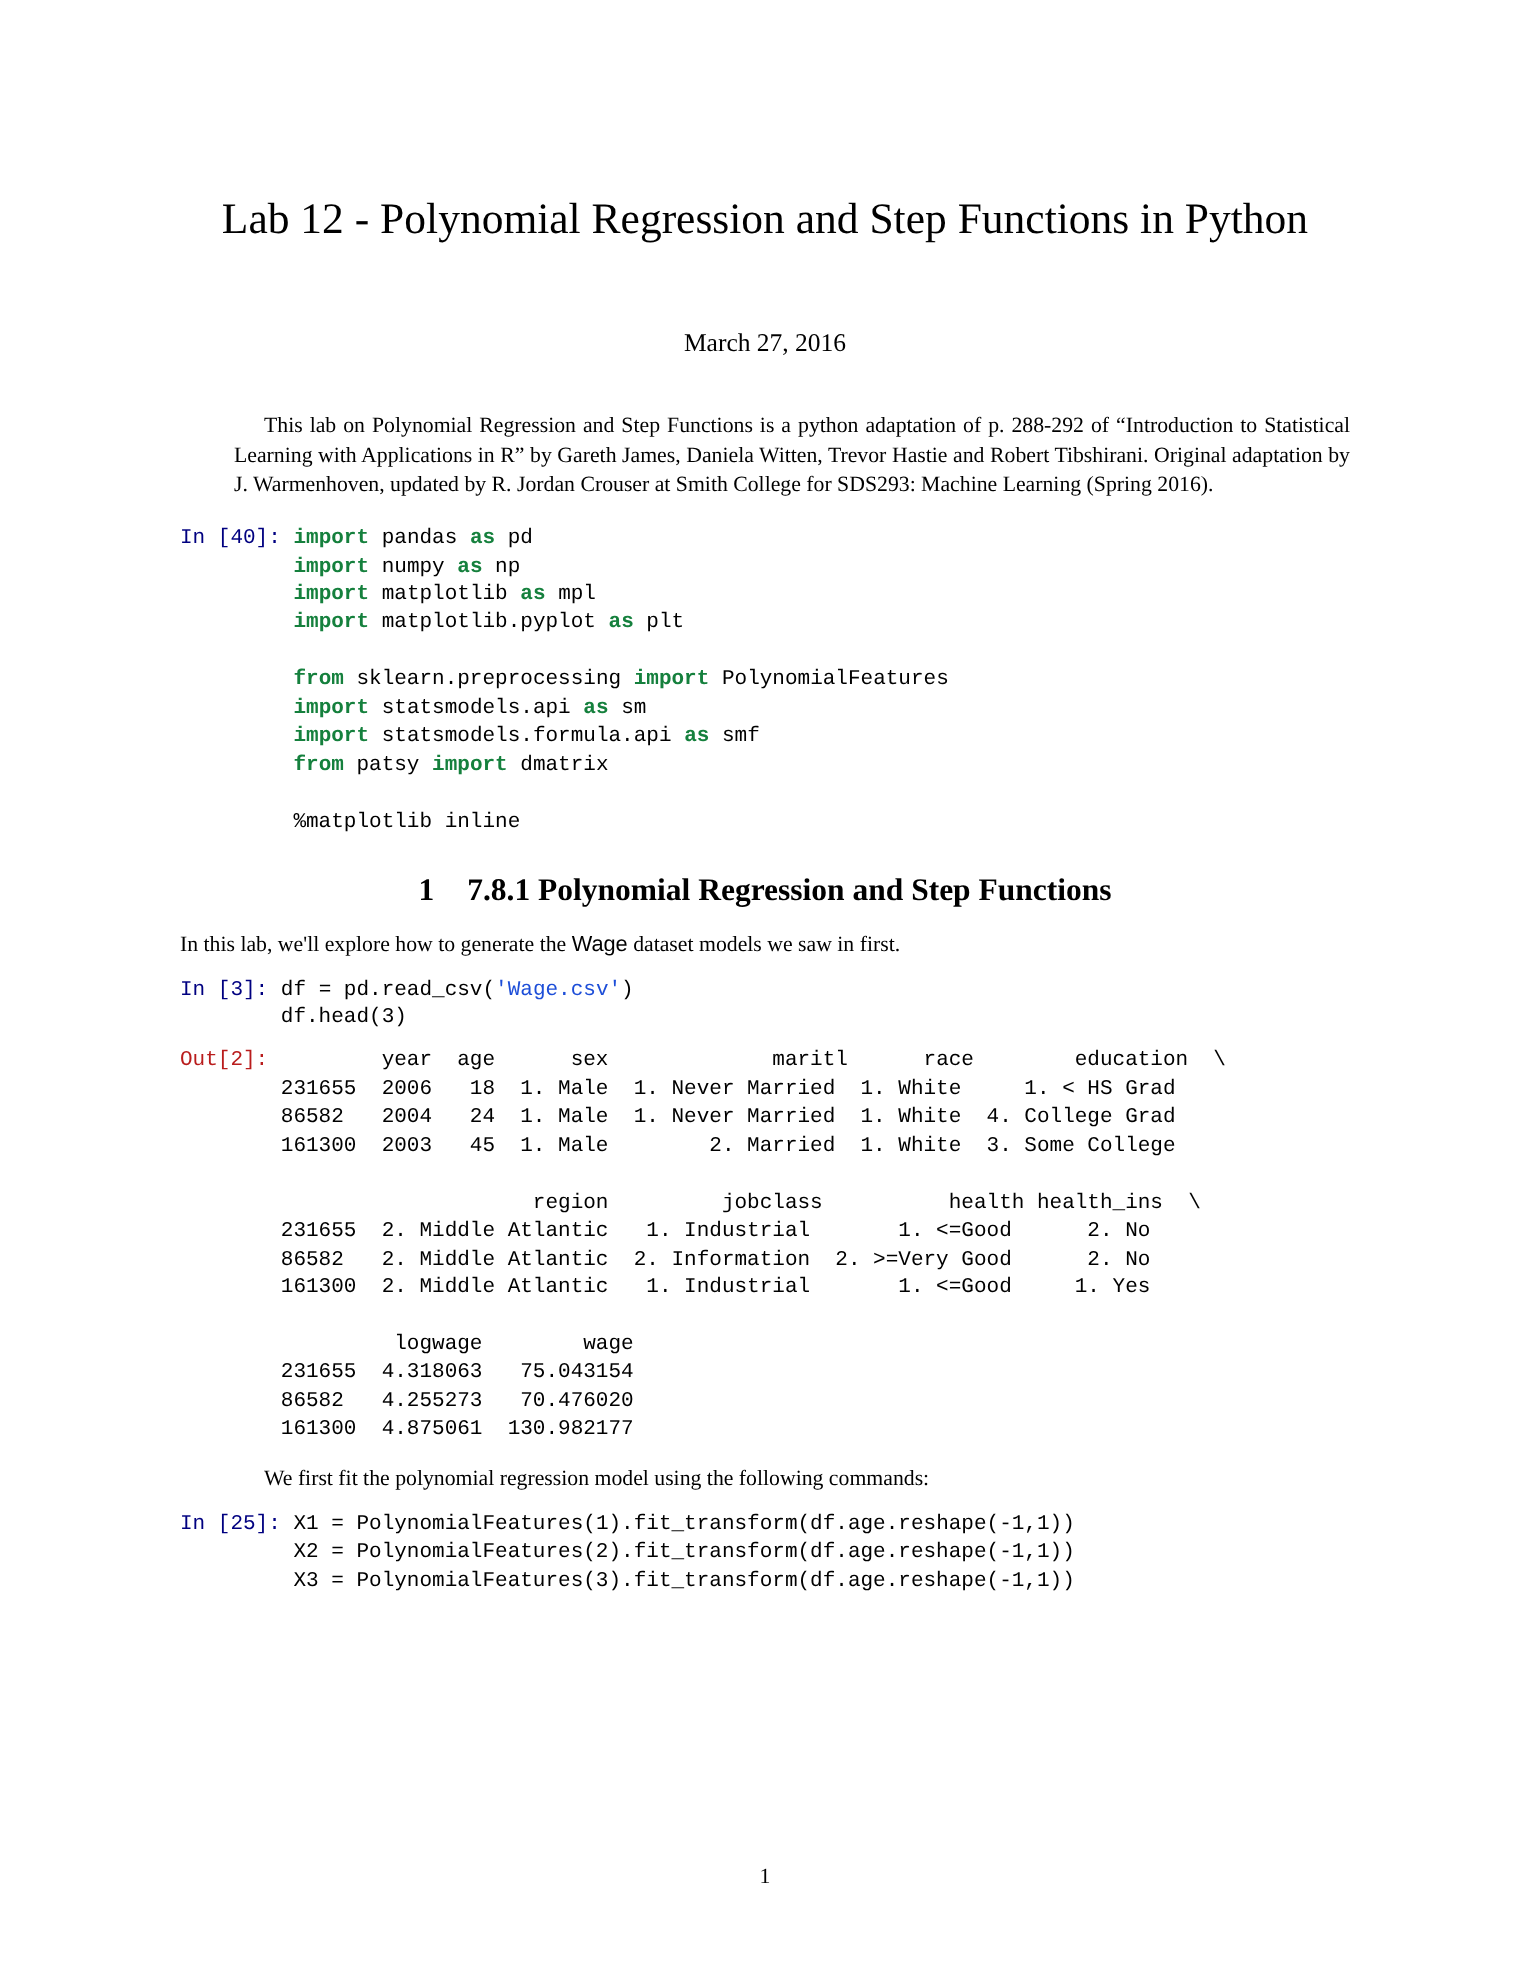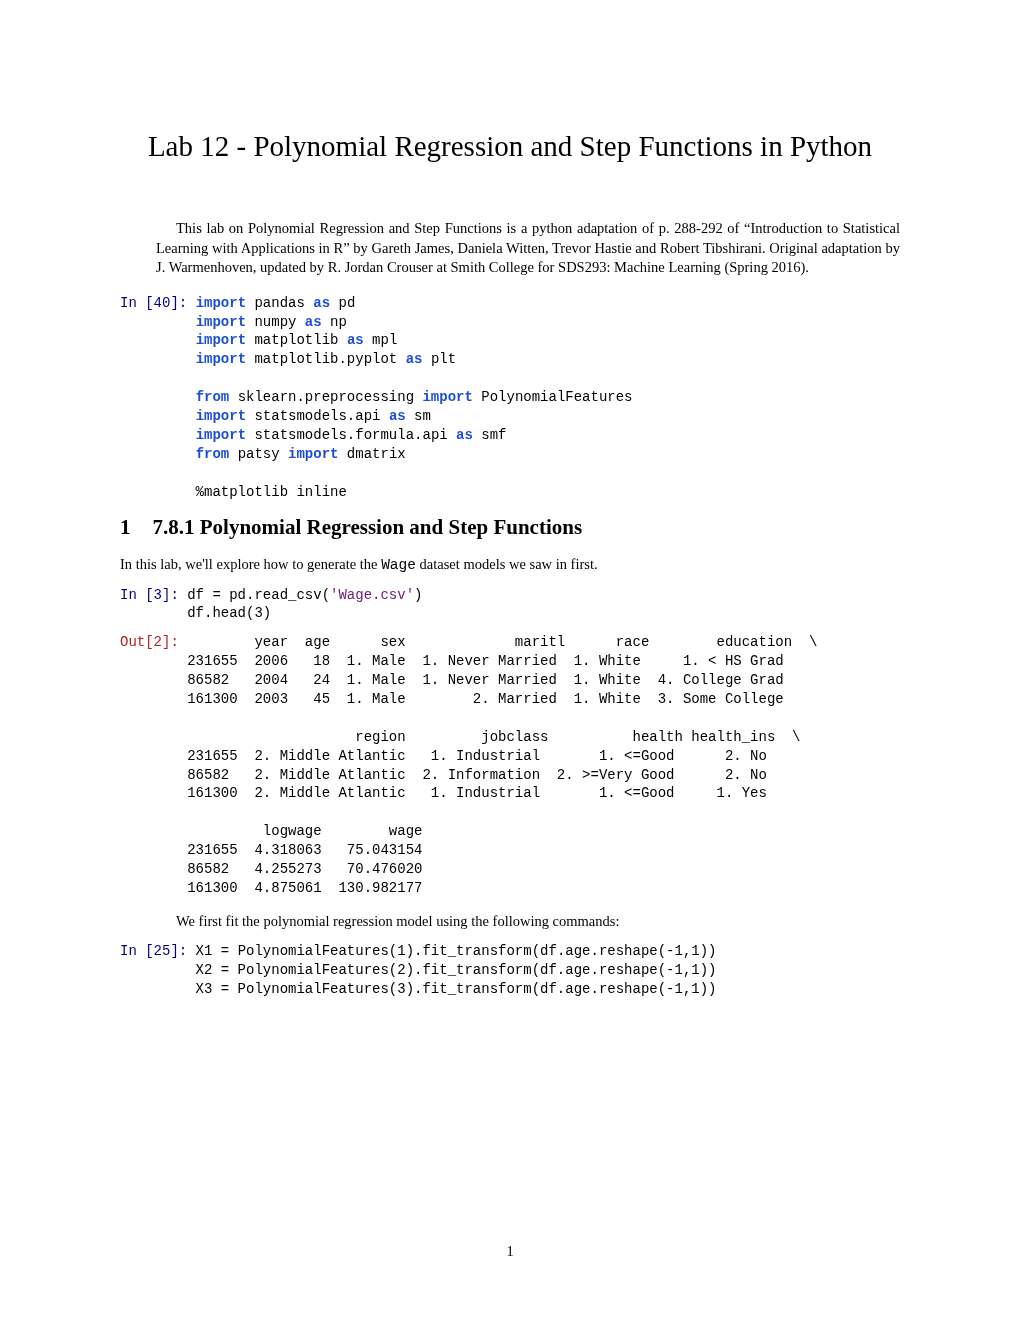--- a/index.html
+++ b/index.html
@@ -35,51 +35,53 @@
   }
   .intro-indent { text-indent: 20px; margin-left: 36px; }
   pre.code {
     font-family: "Courier New", monospace;
     font-size: 14px;
     line-height: 1.35;
     white-space: pre;
     margin: 4px 0 10px 0;
   }
   .navy { color: #000080; }
-  .green { color: #1d4ed8; font-weight: bold; }
+  .green { color: #15803d; font-weight: bold; }
   .red { color: #b91c1c; }
-  .brown { color: #701a75; }
+  .brown { color: #1d4ed8; }
   h2.section {
     font-size: 21px;
     font-weight: bold;
-    margin-top: 14px;
+    margin-top: 24px;
     margin-bottom: 10px;
     font-family: "Computer Modern", Georgia, serif;
+    text-align: center;
   }
   h2.section .secnum { margin-right: 22px; }
   .body-text {
     font-size: 14.5px;
     line-height: 1.35;
     margin-bottom: 10px;
   }
-  .tt { font-family: Liberation Mono, monospace; }
+  .tt { font-family: Liberation Sans, sans-serif; }
   .pagenum {
     position: absolute;
     bottom: 60px;
     left: 0; right: 0;
     text-align: center;
     font-size: 14.5px;
   }
 </style>
 </head>
 <body>
 
 <div class="page">
 
   <div class="title">Lab 12 - Polynomial Regression and Step Functions in Python</div>
+  <div class="date">March 27, 2016</div>
 
   <p class="intro intro-indent">This lab on Polynomial Regression and Step Functions is a python adaptation of p. 288-292 of “Introduction to Statistical Learning with Applications in R” by Gareth James, Daniela Witten, Trevor Hastie and Robert Tibshirani. Original adaptation by J. Warmenhoven, updated by R. Jordan Crouser at Smith College for SDS293: Machine Learning (Spring 2016).</p>
 
   <pre class="code" id="code1"><span class="navy">In [40]:</span> <span class="green">import</span> pandas <span class="green">as</span> pd
          <span class="green">import</span> numpy <span class="green">as</span> np
          <span class="green">import</span> matplotlib <span class="green">as</span> mpl
          <span class="green">import</span> matplotlib.pyplot <span class="green">as</span> plt
          
          <span class="green">from</span> sklearn.preprocessing <span class="green">import</span> PolynomialFeatures
          <span class="green">import</span> statsmodels.api <span class="green">as</span> sm

